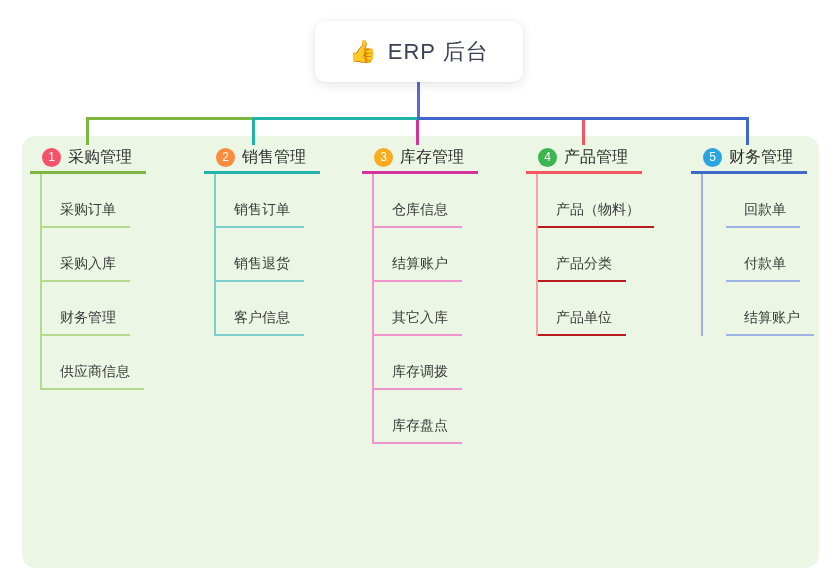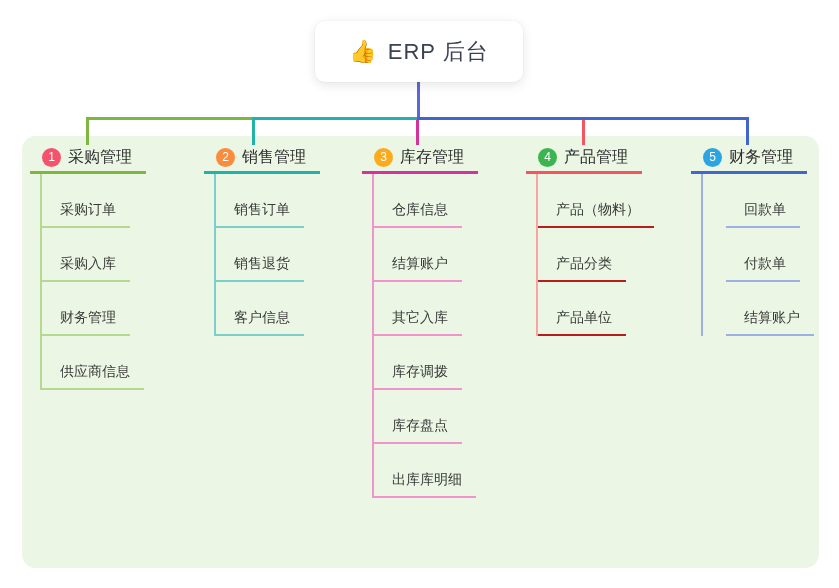--- a/index.html
+++ b/index.html
@@ -123,21 +123,20 @@
     <div class="branch-title">
       <span class="badge">3</span>
       <span class="branch-label">库存管理</span>
     </div>
     <div class="children">
       <div class="child">仓库信息</div>
       <div class="child">结算账户</div>
       <div class="child">其它入库</div>
       <div class="child">库存调拨</div>
       <div class="child">库存盘点</div>
-      <div class="child">出库库明细</div>
     </div>
   </div>
 
   <div class="branch b4">
     <div class="branch-title">
       <span class="badge">4</span>
       <span class="branch-label">产品管理</span>
     </div>
     <div class="children">
       <div class="child">产品（物料）</div>

